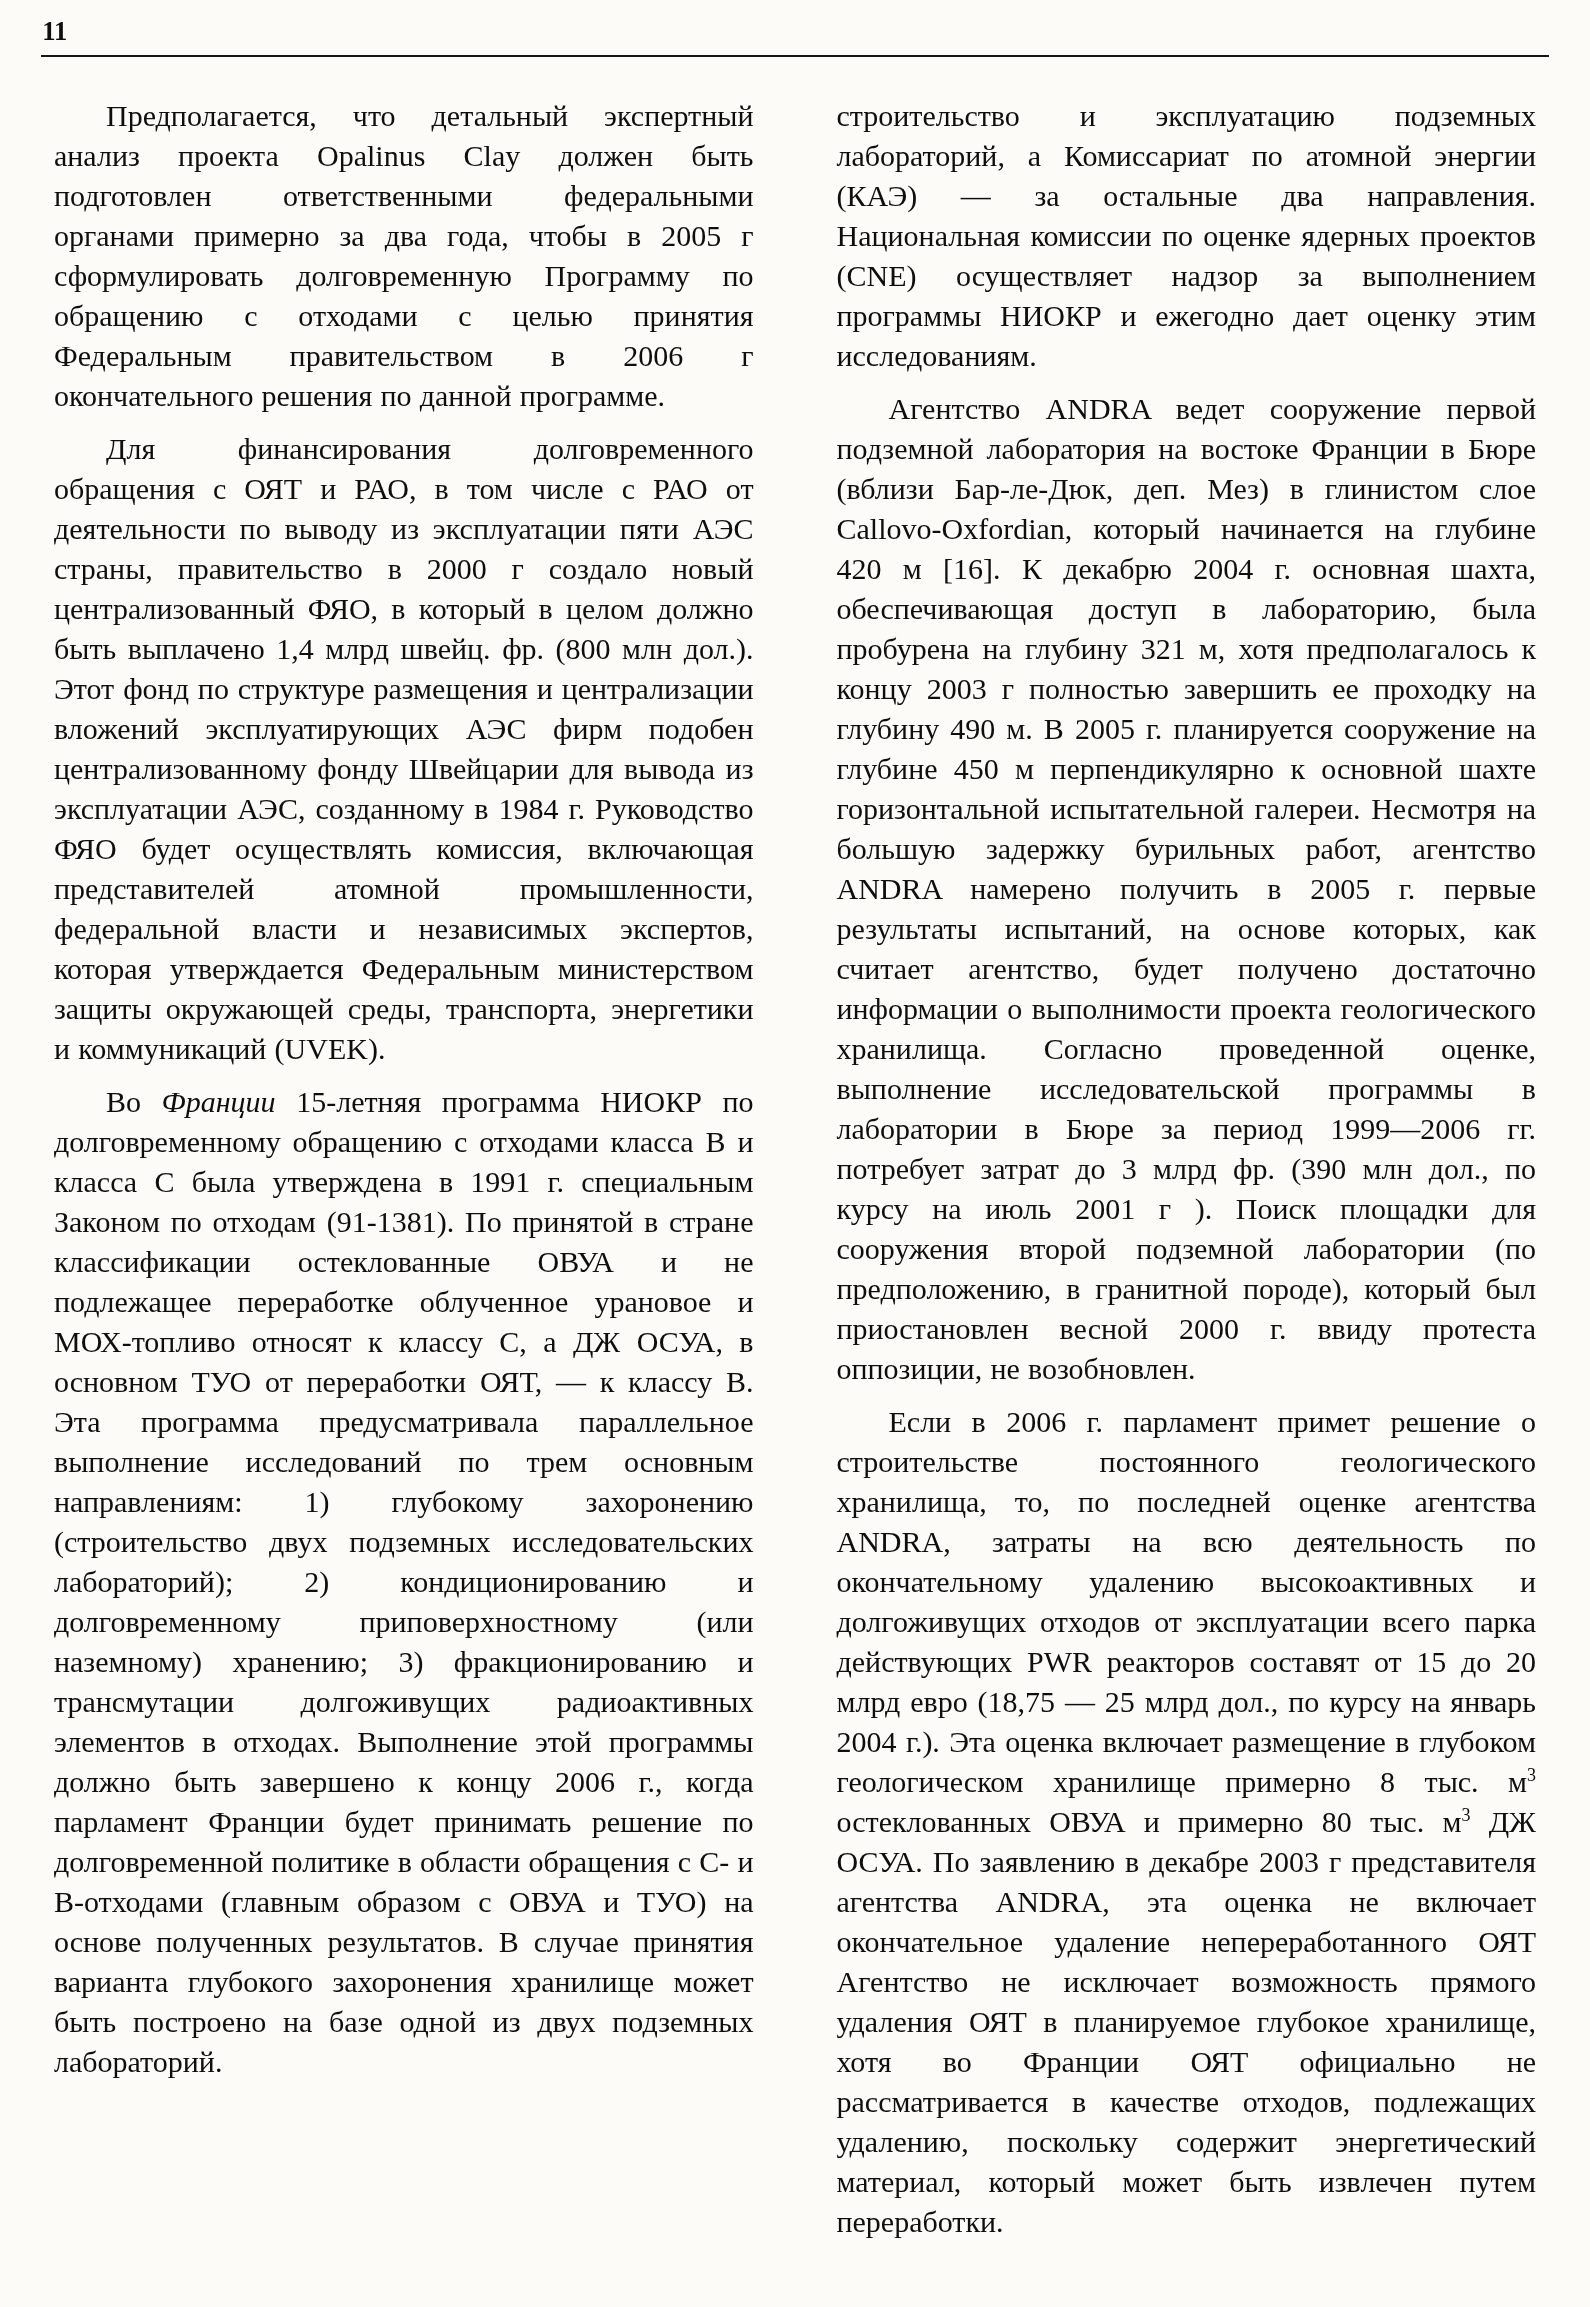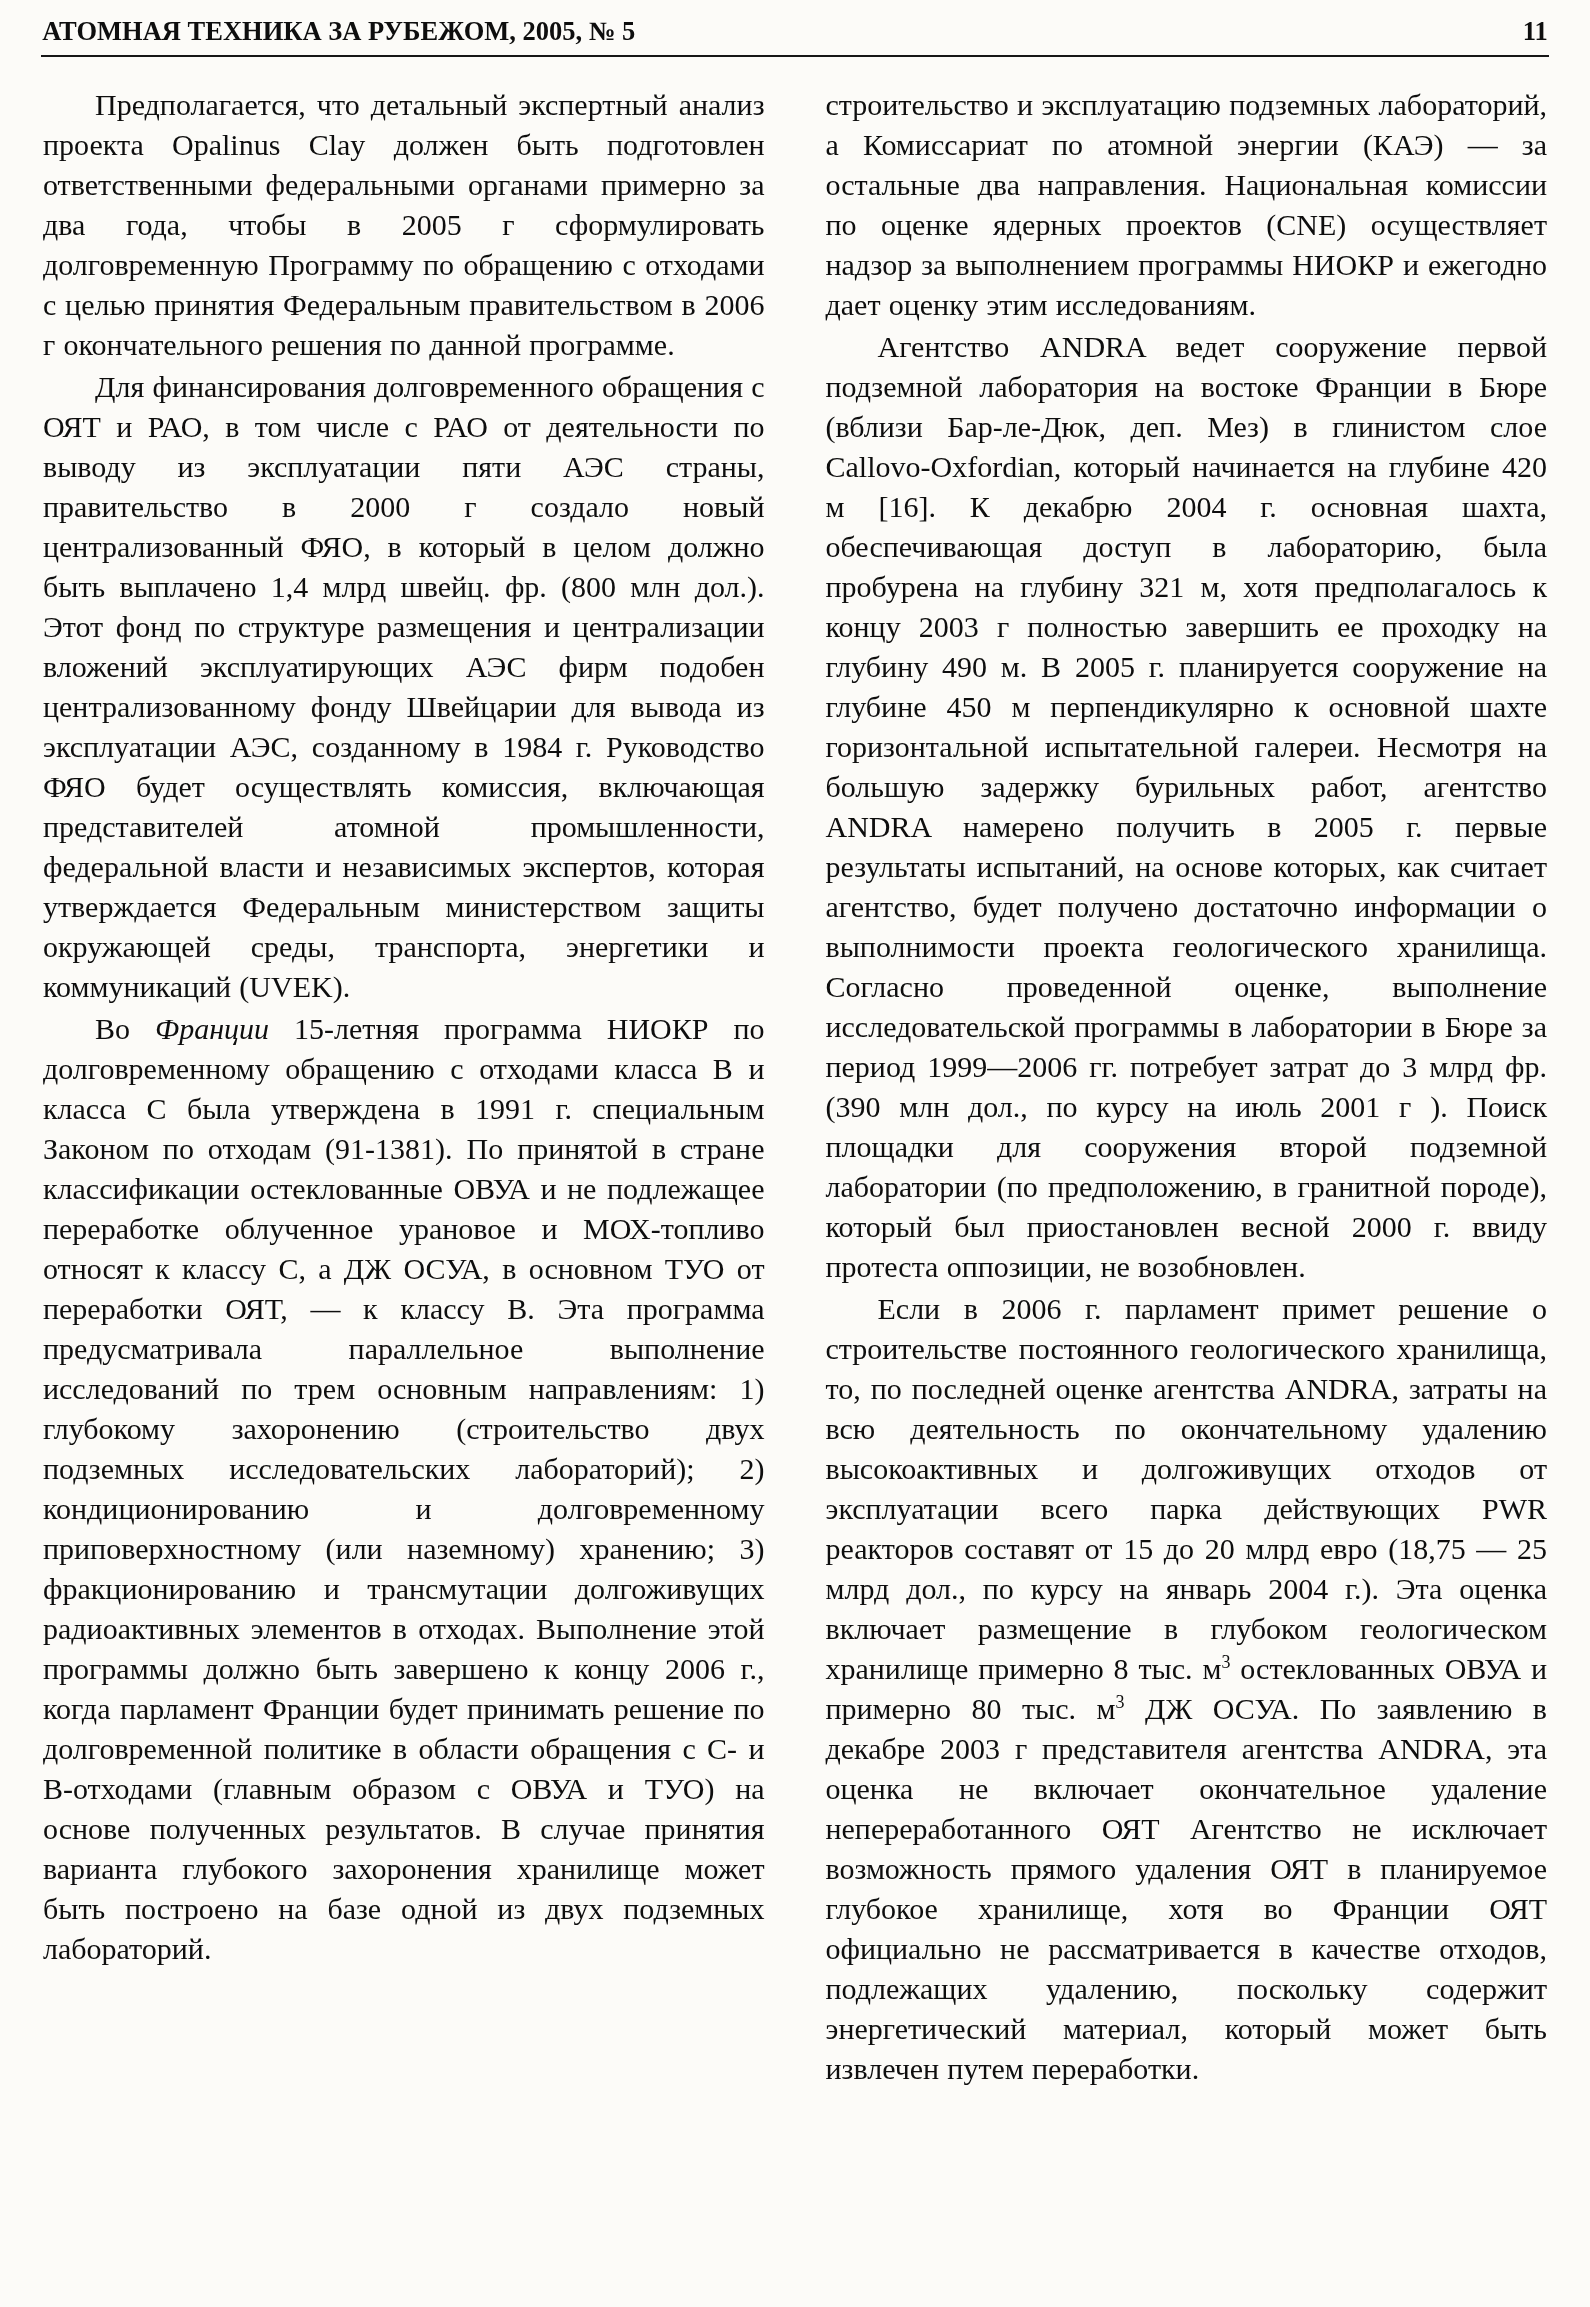--- a/index.html
+++ b/index.html
@@ -40,39 +40,38 @@
   .col {
     flex: 1 1 0;
     min-width: 0;
     text-align: justify;
     font-size: 30px;
     line-height: 40px;
     hyphens: auto;
     word-spacing: 0.7px;
   }
   .para {
-    margin: 2px;
+    margin: 13px;
   }
   .para.indent {
     text-indent: 52px;
   }
   .it { }
   .bi { font-style: italic; font-weight: normal; }
   sup.sp {
     font-size: 0.6em;
     line-height: 0;
     vertical-align: super;
   }
 </style>
 </head>
 <body>
 
 <div class="page">
   <div class="header">
-    <span>АТОМНАЯ ТЕХНИКА ЗА РУБЕЖОМ, 2005, № 5</span>
     <span>11</span>
   </div>
   <hr class="rule">
   <div class="columns">
     <div class="col">
         <p class="para indent"><span>Предполагается, что детальный экспертный анализ проекта Opalinus Clay должен быть подготовлен ответственными федеральными органами примерно за два года, чтобы в 2005 г сформулировать долговременную Программу по обращению с отходами с целью принятия Федеральным правительством в 2006 г окончательного решения по данной программе.</span></p>
         <p class="para indent"><span>Для финансирования долговременного обращения с ОЯТ и РАО, в том числе с РАО от деятельности по выводу из эксплуатации пяти АЭС страны, правительство в 2000 г создало новый централизованный ФЯО, в который в целом должно быть выплачено 1,4 млрд швейц. фр. (800 млн дол.). Этот фонд по структуре размещения и централизации вложений эксплуатирующих АЭС фирм подобен централизованному фонду Швейцарии для вывода из эксплуатации АЭС, созданному в 1984 г. Руководство ФЯО будет осуществлять комиссия, включающая представителей атомной промышленности, федеральной власти и независимых экспертов, которая утверждается Федеральным министерством защиты окружающей среды, транспорта, энергетики и коммуникаций (UVEK).</span></p>
         <p class="para indent"><span>Во </span><span class="bi">Франции</span><span> 15-летняя программа НИОКР по долговременному обращению с отходами класса В и класса С была утверждена в 1991 г. специальным Законом по отходам (91-1381). По принятой в стране классификации остеклованные ОВУА и не подлежащее переработке облученное урановое и МОХ-топливо относят к классу С, а ДЖ ОСУА, в основном ТУО от переработки ОЯТ, — к классу В. Эта программа предусматривала параллельное выполнение исследований по трем основным направлениям: 1) глубокому захоронению (строительство двух подземных исследовательских лабораторий); 2) кондиционированию и долговременному приповерхностному (или наземному) хранению; 3) фракционированию и трансмутации долгоживущих радиоактивных элементов в отходах. </span><span class="it">Выполнение этой программы должно быть завершено к концу 2006 г., когда парламент Франции будет принимать решение по долговременной политике в области обращения с С- и В-отходами (главным образом с ОВУА и ТУО) на основе полученных результатов.</span><span> В случае принятия варианта глубокого захоронения хранилище может быть построено на базе одной из двух подземных лабораторий.</span></p>
       </div>
     <div class="col">

